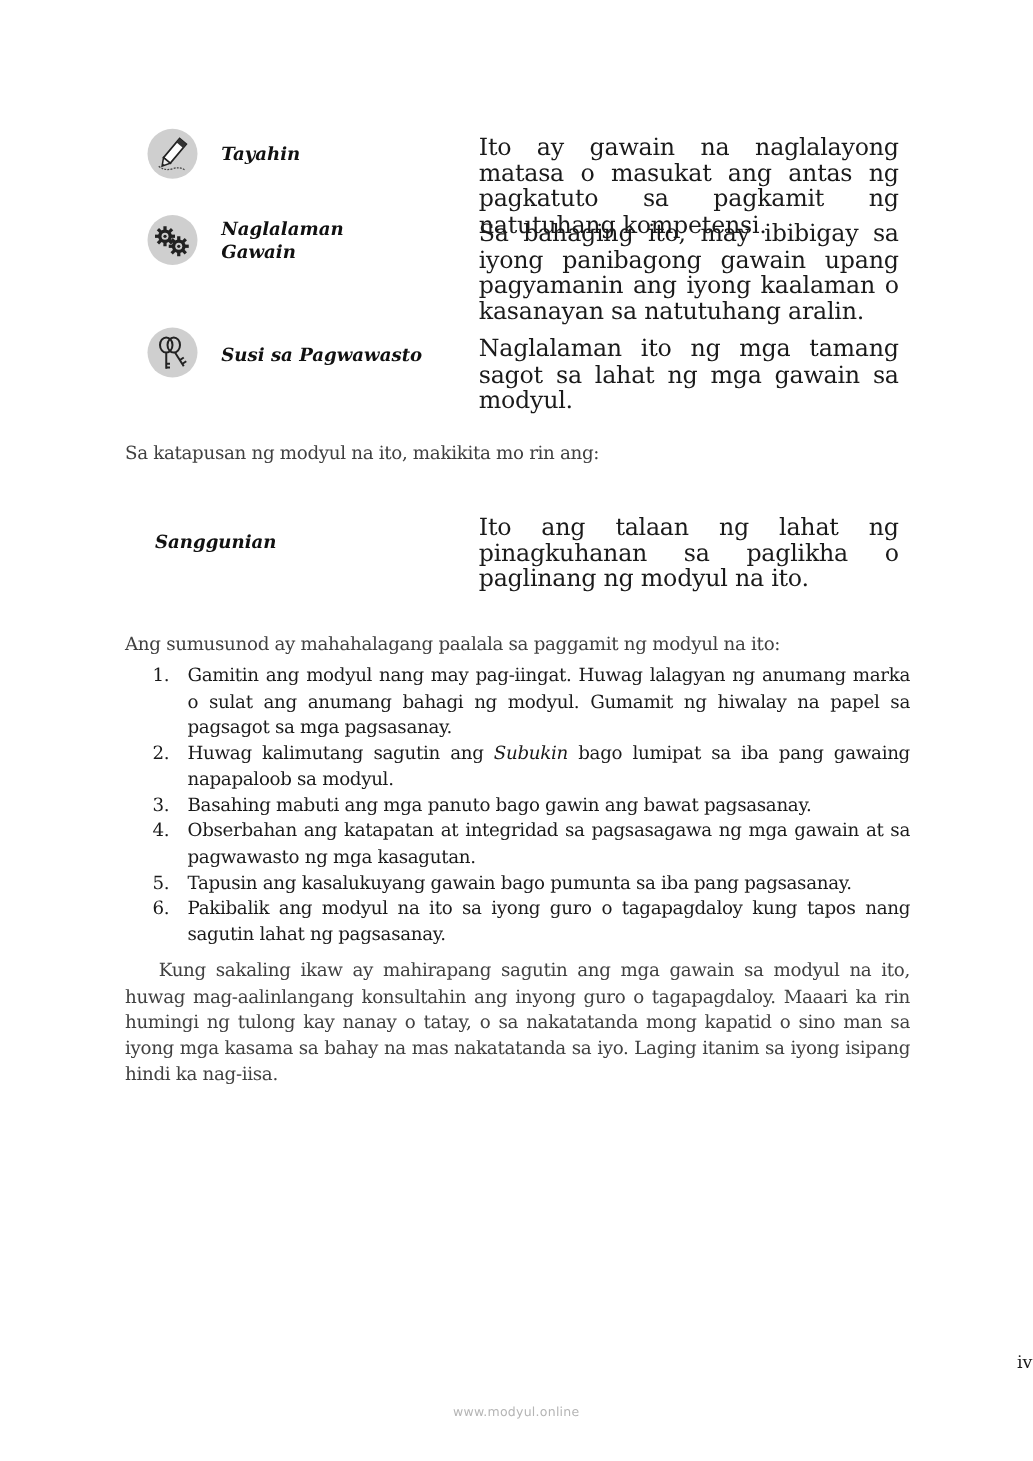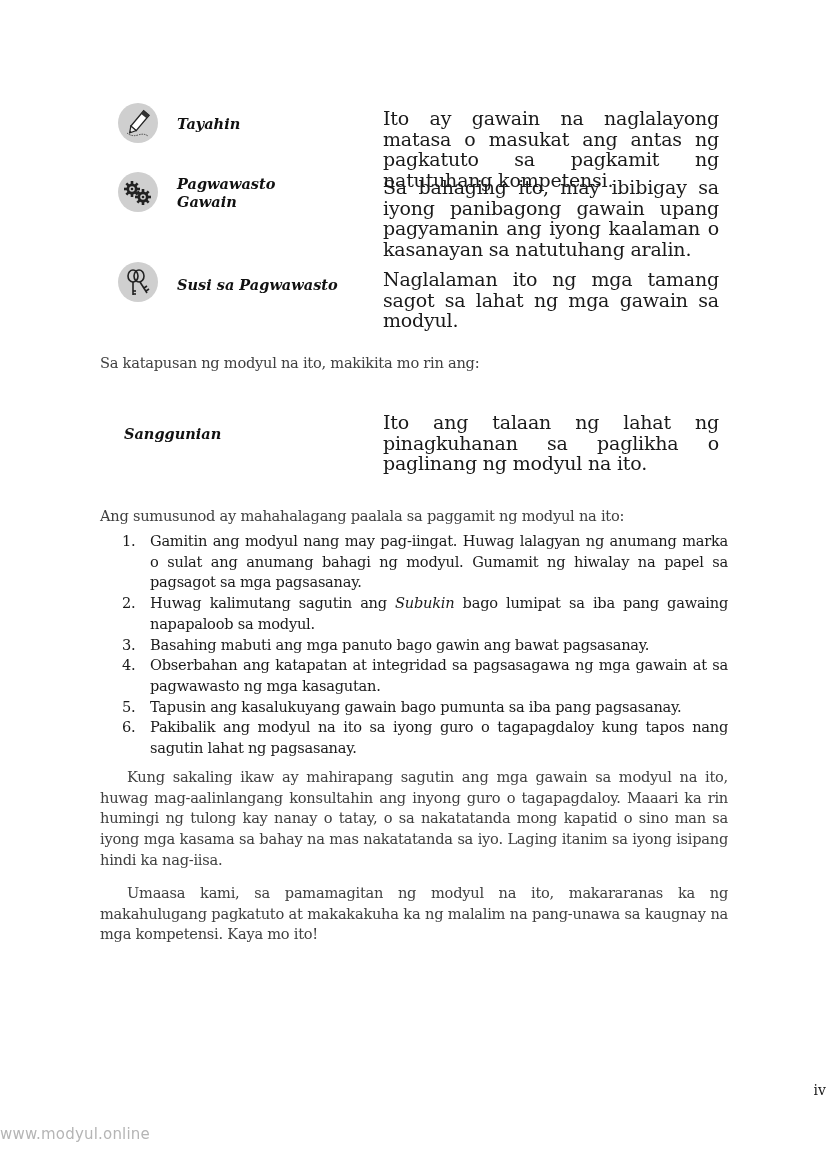--- a/index.html
+++ b/index.html
@@ -37,22 +37,22 @@
     }
     ol.reminders li { position: relative; padding-left: 28px; text-align: justify; }
     ol.reminders .num { position: absolute; left: 0; top: 0; }
     ol.reminders em { font-style: italic; }
 
     .page-number {
       position: absolute; left: 0; width: 826px; top: 1082px; text-align: right;
       font-size: 14px; color: #1a1a1a;
     }
     .watermark {
-      position: absolute; left: 0; width: 826px; top: 1125px; text-align: left;
-      font-family: "DejaVu Sans", sans-serif; font-size: 15px; color: #b5b5b5;
+      position: absolute; left: 0; width: 826px; top: 1125px; text-align: center;
+      font-family: "DejaVu Sans", sans-serif; font-size: 10px; color: #b5b5b5;
       letter-spacing: 0.2px;
     }
   </style>
 </head>
 <body>
 
 <div class="page">
 
   <div class="icon" style="left:118px; top:103px;">
     <svg viewBox="0 0 40 40">
@@ -88,21 +88,21 @@
           <rect x="-1.3" y="-8" width="2.6" height="16" transform="rotate(45)"></rect>
           <rect x="-1.3" y="-8" width="2.6" height="16" transform="rotate(90)"></rect>
           <rect x="-1.3" y="-8" width="2.6" height="16" transform="rotate(135)"></rect>
         </g>
         <circle r="2.8" fill="#ccc"></circle>
         <circle r="1.3" fill="#222"></circle>
       </g>
     </svg>
   </div>
   <div class="term" style="left:177px; top:175px;">
-    <div>Pagwawasto</div>
+    <div>Naglalaman</div>
     <div>Gawain</div>
   </div>
   <div class="desc" style="left:383px; top:177px; width:336px;">Sa bahaging ito, may ibibigay sa iyong panibagong gawain upang pagyamanin ang iyong kaalaman o kasanayan sa natutuhang aralin.</div>
 
   <div class="icon" style="left:118px; top:262px;">
     <svg viewBox="0 0 40 40" fill="none" stroke="#222" stroke-width="1.6">
       <ellipse cx="15" cy="14" rx="5" ry="6"></ellipse>
       <ellipse cx="21" cy="14" rx="5" ry="6"></ellipse>
       <line x1="15" y1="20" x2="15" y2="33"></line>
       <line x1="15" y1="29" x2="18" y2="29"></line>
@@ -143,17 +143,16 @@
       <span class="num">5.</span>
       <span>Tapusin ang kasalukuyang gawain bago pumunta sa iba pang pagsasanay.</span>
     </li>
     <li>
       <span class="num">6.</span>
       <span>Pakibalik ang modyul na ito sa iyong guro o tagapagdaloy kung tapos nang sagutin lahat ng pagsasanay.</span>
     </li>
   </ol>
 
   <div class="para indent" style="top:767px;">Kung sakaling ikaw ay mahirapang sagutin ang mga gawain sa modyul na ito, huwag mag-aalinlangang konsultahin ang inyong guro o tagapagdaloy. Maaari ka rin humingi ng tulong kay nanay o tatay, o sa nakatatanda mong kapatid o sino man sa iyong mga kasama sa bahay na mas nakatatanda sa iyo. Laging itanim sa iyong isipang hindi ka nag-iisa.</div>
-  <div class="para indent" style="top:883px;">Umaasa kami, sa pamamagitan ng modyul na ito, makararanas ka ng makahulugang pagkatuto at makakakuha ka ng malalim na pang-unawa sa kaugnay na mga kompetensi. Kaya mo ito!</div>
 
   <div class="page-number">iv</div>
   <div class="watermark">www.modyul.online</div>
 </div>
 
 </body></html>

